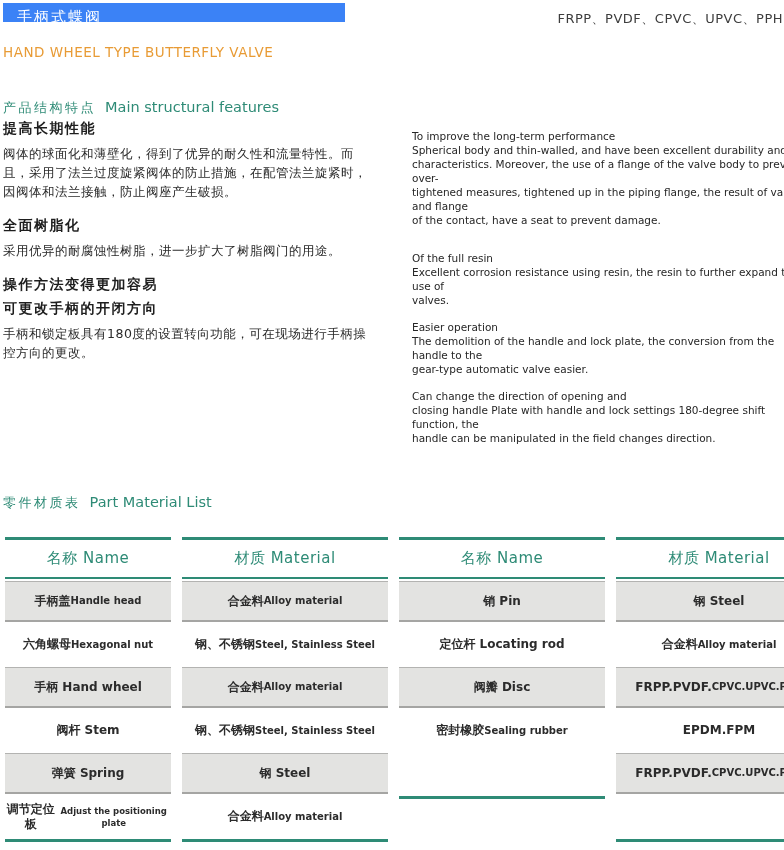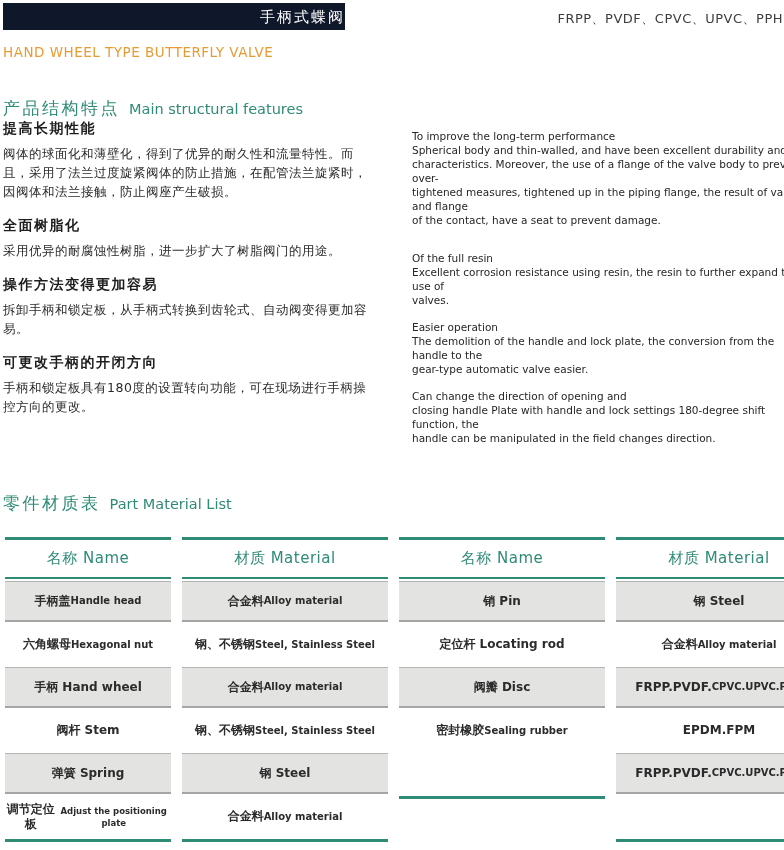--- a/index.html
+++ b/index.html
@@ -4,34 +4,34 @@
 <style>
   html, body { margin:0; padding:0; }
   body {
     width:784px; height:850px; overflow:hidden; background:#ffffff;
     font-family:"DejaVu Sans","Liberation Sans",sans-serif;
     color:#2b2b2b; position:relative;
   }
   .page { position:relative; width:784px; height:850px; overflow:hidden; }
 
   .titlebar {
-    position:absolute; left:3px; top:3px; width:342px; height:27px;
-    background:#0f172a; color:#ffffff; font-size:15px; line-height:29px;
-    padding-left:14px; box-sizing:border-box; letter-spacing:2px;text-align:right;
+    position:absolute; left:3px; top:3px; width:342px; height:19px;
+    background:#3b82f6; color:#ffffff; font-size:15px; line-height:29px;
+    padding-left:14px; box-sizing:border-box; letter-spacing:2px;
   }
   .top-right {
     position:absolute; top:10px; right:1px; font-size:13px; color:#3d3d3d;
     letter-spacing:0.5px; white-space:nowrap;
   }
   .subtitle {
     position:absolute; left:3px; top:44px; font-size:13.5px; color:#E89B35;
     letter-spacing:0.5px;
   }
   .sec-title { position:absolute; left:3px; white-space:nowrap; }
-  .sec-title .zh { font-size:17px; color:#2E8B76; letter-spacing:2.5px; }
+  .sec-title .zh { font-size:13px; color:#2E8B76; letter-spacing:2.5px; }
   .sec-title .en { font-size:14.5px; color:#2E8B76; margin-left:4px; }
   .sec1 { top:97px; }
   .sec2 { top:492px; }
 
   .features { position:absolute; left:3px; top:120px; width:372px; }
   .feature h3 {
     font-size:14px; font-weight:bold; color:#1e1e1e; margin:0 0 6px;
     letter-spacing:1.5px;
   }
   .feature p {
@@ -85,21 +85,20 @@
     <div class="feature">
       <h3>提高长期性能</h3>
       <p>阀体的球面化和薄壁化，得到了优异的耐久性和流量特性。而且，采用了法兰过度旋紧阀体的防止措施，在配管法兰旋紧时，因阀体和法兰接触，防止阀座产生破损。</p>
     </div>
     <div class="feature">
       <h3>全面树脂化</h3>
       <p>采用优异的耐腐蚀性树脂，进一步扩大了树脂阀门的用途。</p>
     </div>
     <div class="feature">
       <h3>操作方法变得更加容易</h3>
-      <p>拆卸手柄和锁定板，从手柄式转换到齿轮式、自动阀变得更加容易。</p>
     </div>
     <div class="feature">
       <h3>可更改手柄的开闭方向</h3>
       <p>手柄和锁定板具有180度的设置转向功能，可在现场进行手柄操控方向的更改。</p>
     </div>
   </div>
 
   <div class="english">
     <p>To improve the long-term performance
 Spherical body and thin-walled, and have been excellent durability and flow

